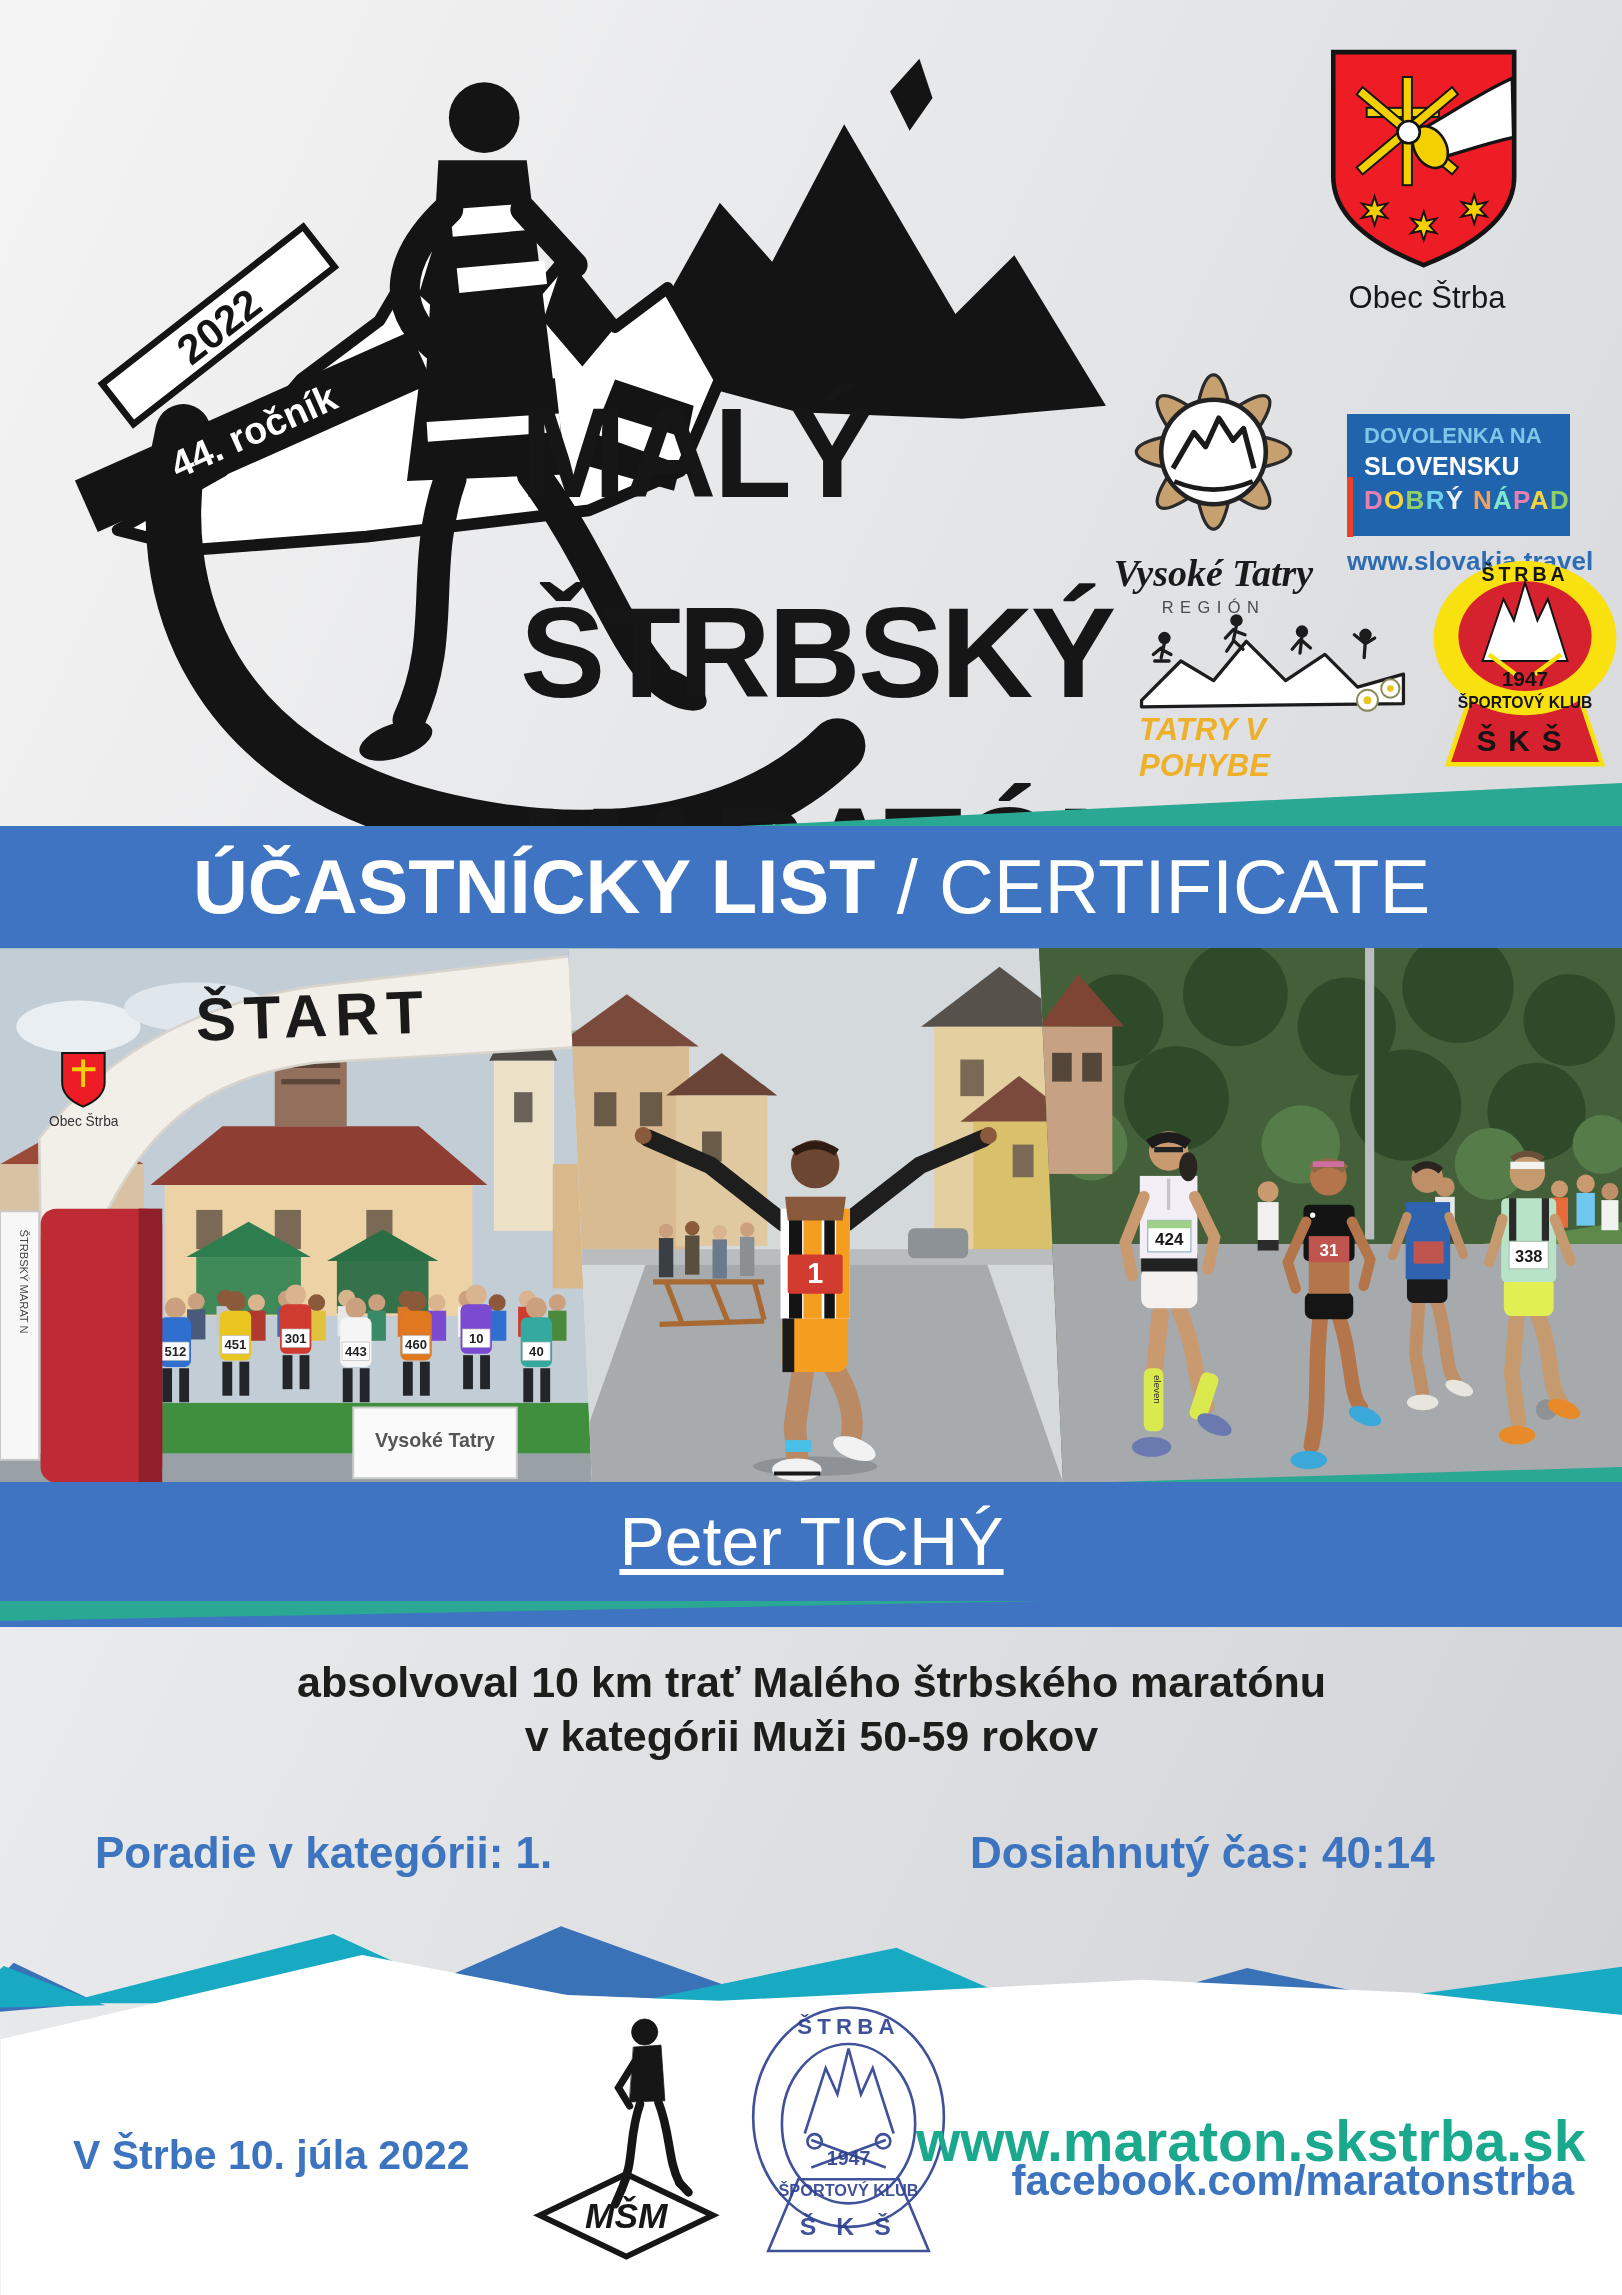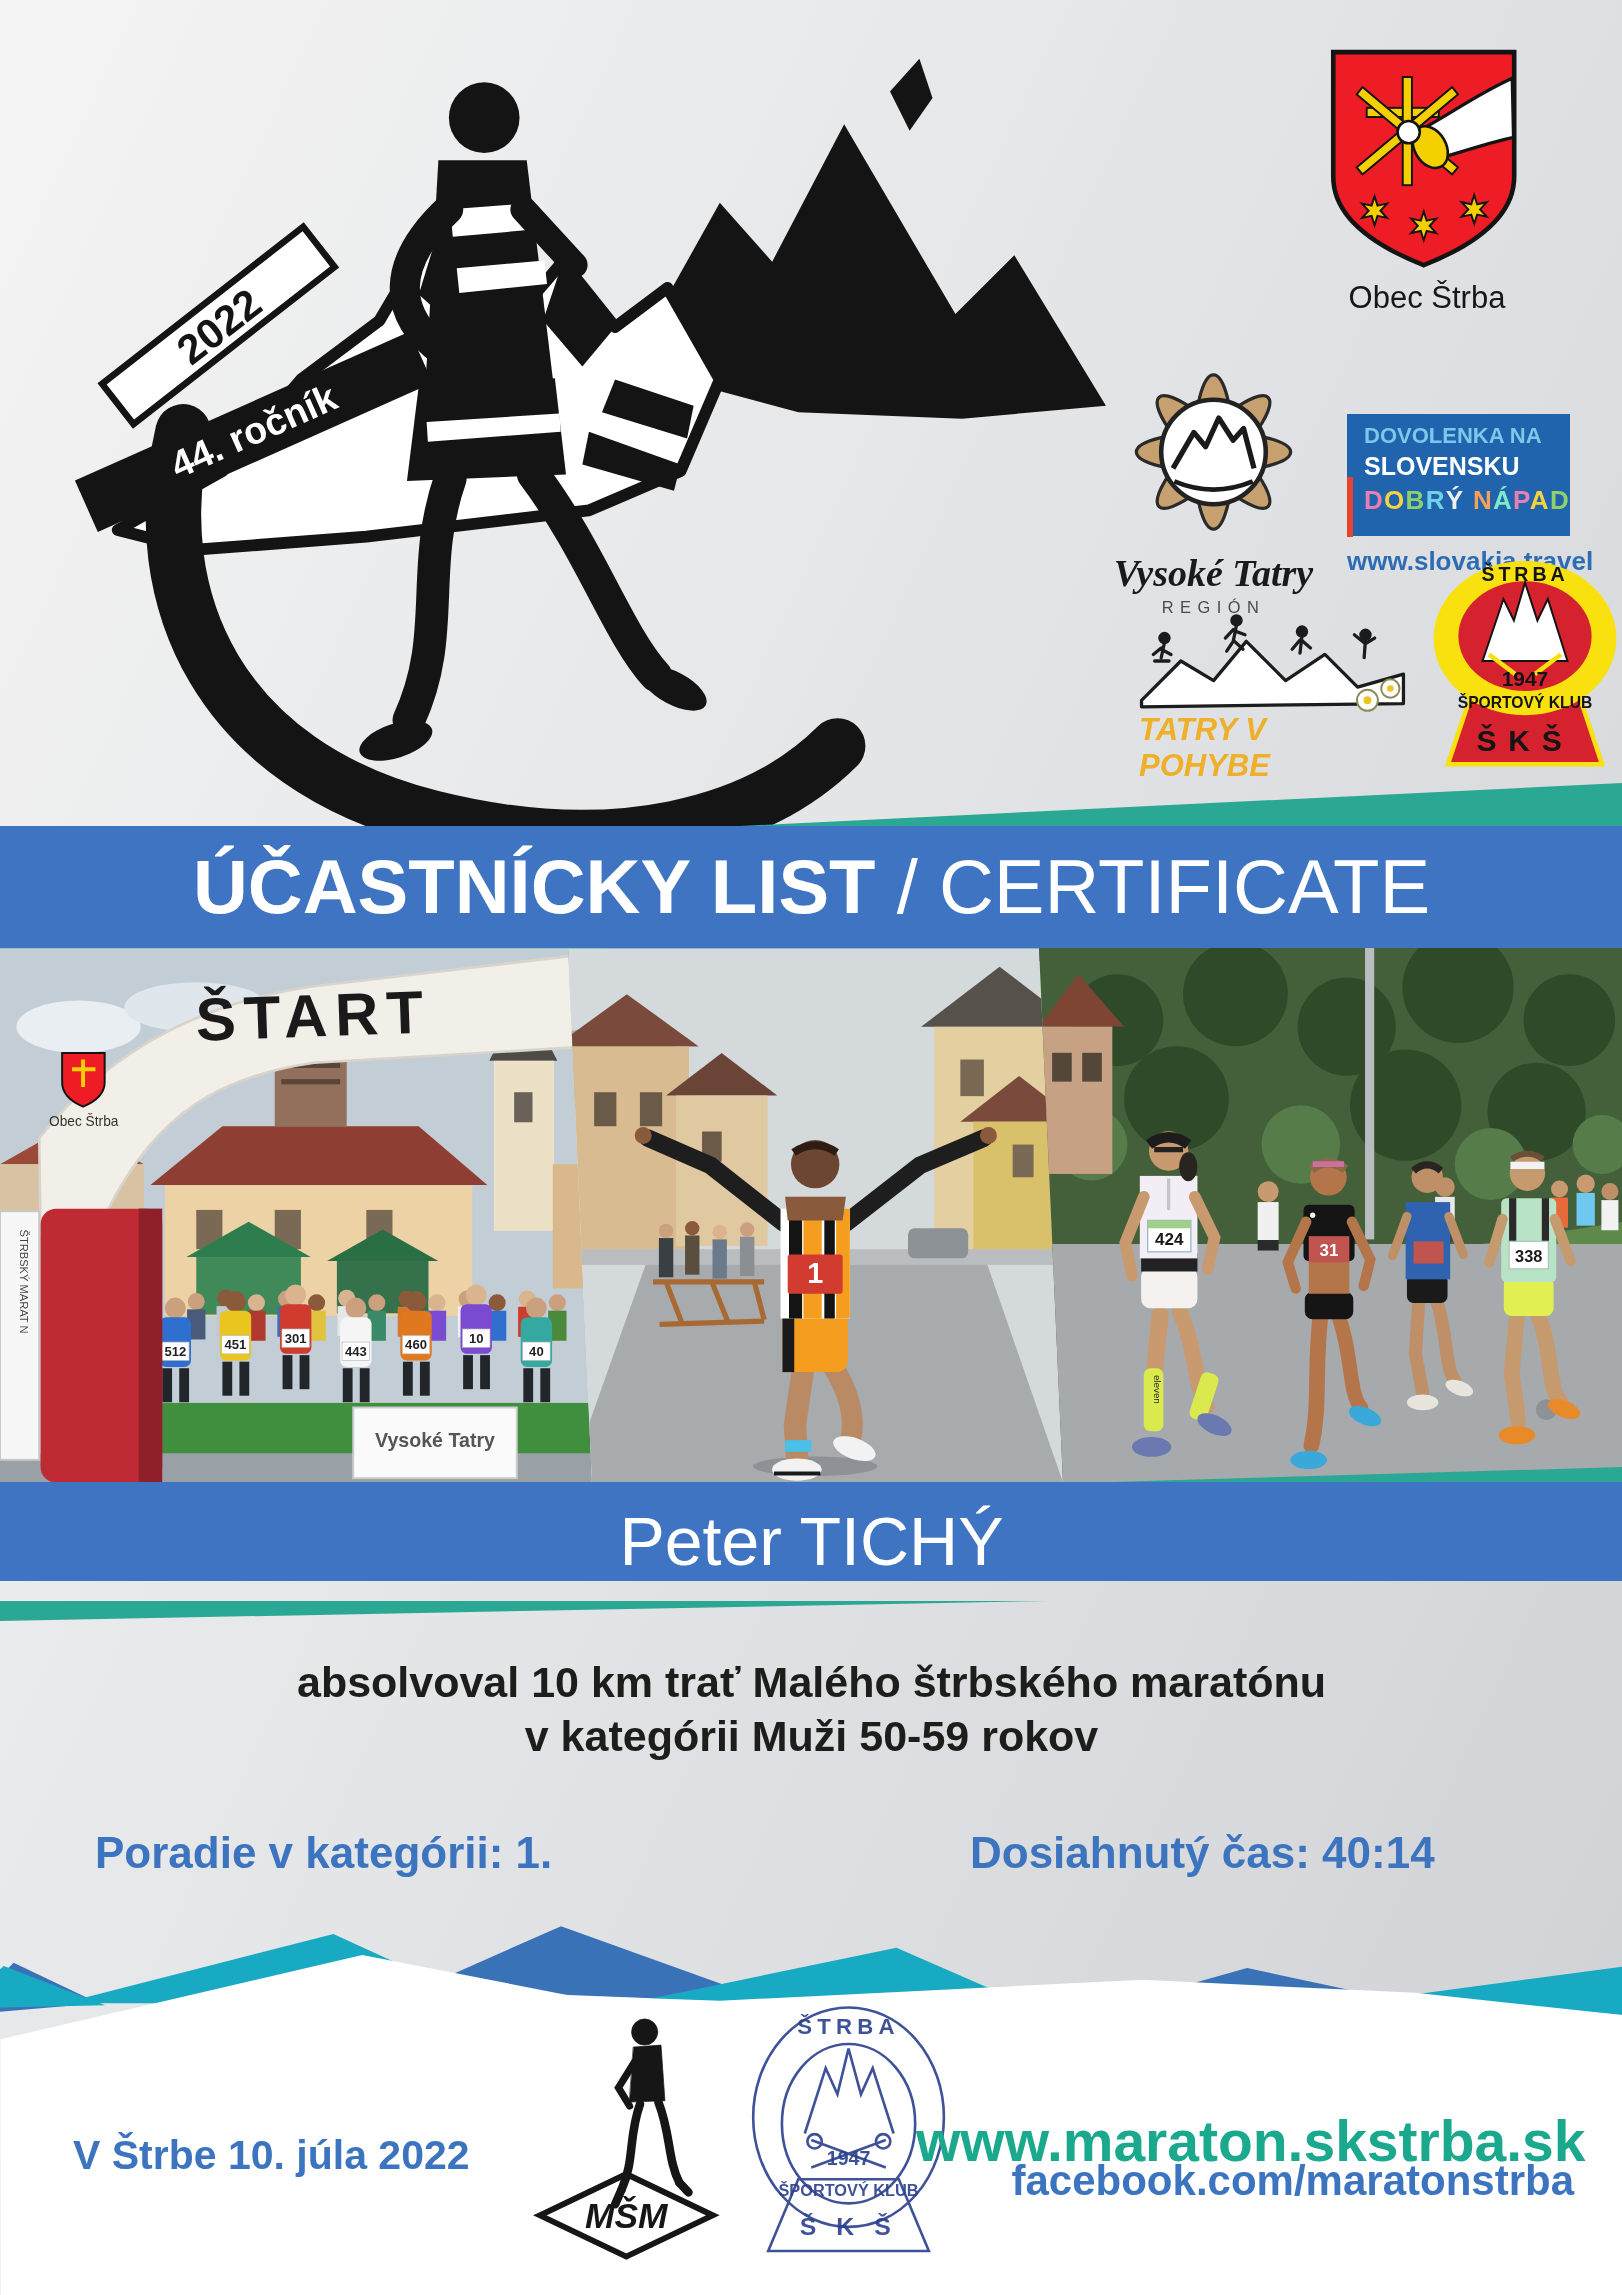--- a/index.html
+++ b/index.html
@@ -8,21 +8,21 @@
         font-family:"Liberation Sans",sans-serif;}
   .abs{position:absolute;}
   
   .title{left:520px;top:353px;color:#161616;font-weight:700;font-size:128px;line-height:200px;letter-spacing:-2.6px;}
   .crest-label{left:1332px;top:280px;width:190px;text-align:center;font-size:31px;color:#171717;}
   
   .band{left:0;width:1623px;background:#3e74c1;color:#fff;text-align:center;}
   .band1{top:826px;height:135px;line-height:121px;font-size:76px;}
   .band1 .sk{font-weight:700;}
   .band1 .en{font-weight:400;}
-  .band2{top:1482px;height:99px;line-height:119px;font-size:68px;font-weight:500;}
+  .band2{top:1482px;height:145px;line-height:119px;font-size:68px;font-weight:500;text-decoration:underline;}
   .wedge{background:#2aa893;}
   .w1{top:783px;left:720px;width:903px;height:44px;clip-path:polygon(0 100%,100% 0,100% 100%);}
   .w2{top:948px;left:0;width:618px;height:29px;clip-path:polygon(0 0,100% 0,0 100%);}
   .w3{top:1467px;left:1112px;width:510px;height:15px;clip-path:polygon(0 100%,100% 0,100% 100%);}
   .w4{top:1601px;left:0;width:1047px;height:20px;clip-path:polygon(0 0,100% 0,0 100%);}
   
   .photos{top:948px;left:0;width:1623px;height:535px;}
   .ph{position:absolute;top:0;height:535px;overflow:hidden;}
   .ph svg{display:block;}
   .ph1{left:0;width:592px;clip-path:polygon(0 0,568px 0,592px 100%,0 100%);}
@@ -84,20 +84,25 @@
       <path d="M 760,300 L 838,385" fill="none" stroke="#141414" stroke-width="40" stroke-linecap="round"></path>
       <polygon points="600,570 808,558 825,705 582,715"></polygon>
       <polygon points="612,625 815,612 817,640 614,655" fill="#ffffff"></polygon>
       <path d="M 648,712 C 600,850 645,950 585,1080" fill="none" stroke="#141414" stroke-width="50" stroke-linecap="round"></path>
       <ellipse cx="565" cy="1112" rx="58" ry="26" transform="rotate(-18 565 1112)"></ellipse>
       <path d="M 775,705 C 862,820 905,950 962,1012" fill="none" stroke="#141414" stroke-width="50" stroke-linecap="round"></path>
       <ellipse cx="990" cy="1032" rx="55" ry="25" transform="rotate(28 990 1032)"></ellipse>
     </g>
   </svg>
 
+  <div class="abs title">
+    <div>MALÝ</div>
+    <div>ŠTRBSKÝ</div>
+    <div>MARATÓN</div>
+  </div>
 
   <svg class="abs" style="left:1309px;top:39px;" width="236" height="236" viewBox="0 0 360 360">
     <defs>
       <polygon id="star6" points="0,-22 4.5,-7.8 19.1,-11 9,0 19.1,11 4.5,7.8 0,22 -4.5,7.8 -19.1,11 -9,0 -19.1,-11 -4.5,-7.8"></polygon>
     </defs>
     <path d="M 37,20 L 313,20 L 313,210 Q 313,290 175,345 Q 37,290 37,210 Z" fill="#ee1c25" stroke="#141414" stroke-width="7"></path>
     <g stroke="#141414" stroke-width="3" fill="#f5d000">
       <rect x="88" y="105" width="110" height="14"></rect>
       <rect x="143" y="58" width="14" height="165"></rect>
       <g transform="rotate(40 150 140)">

